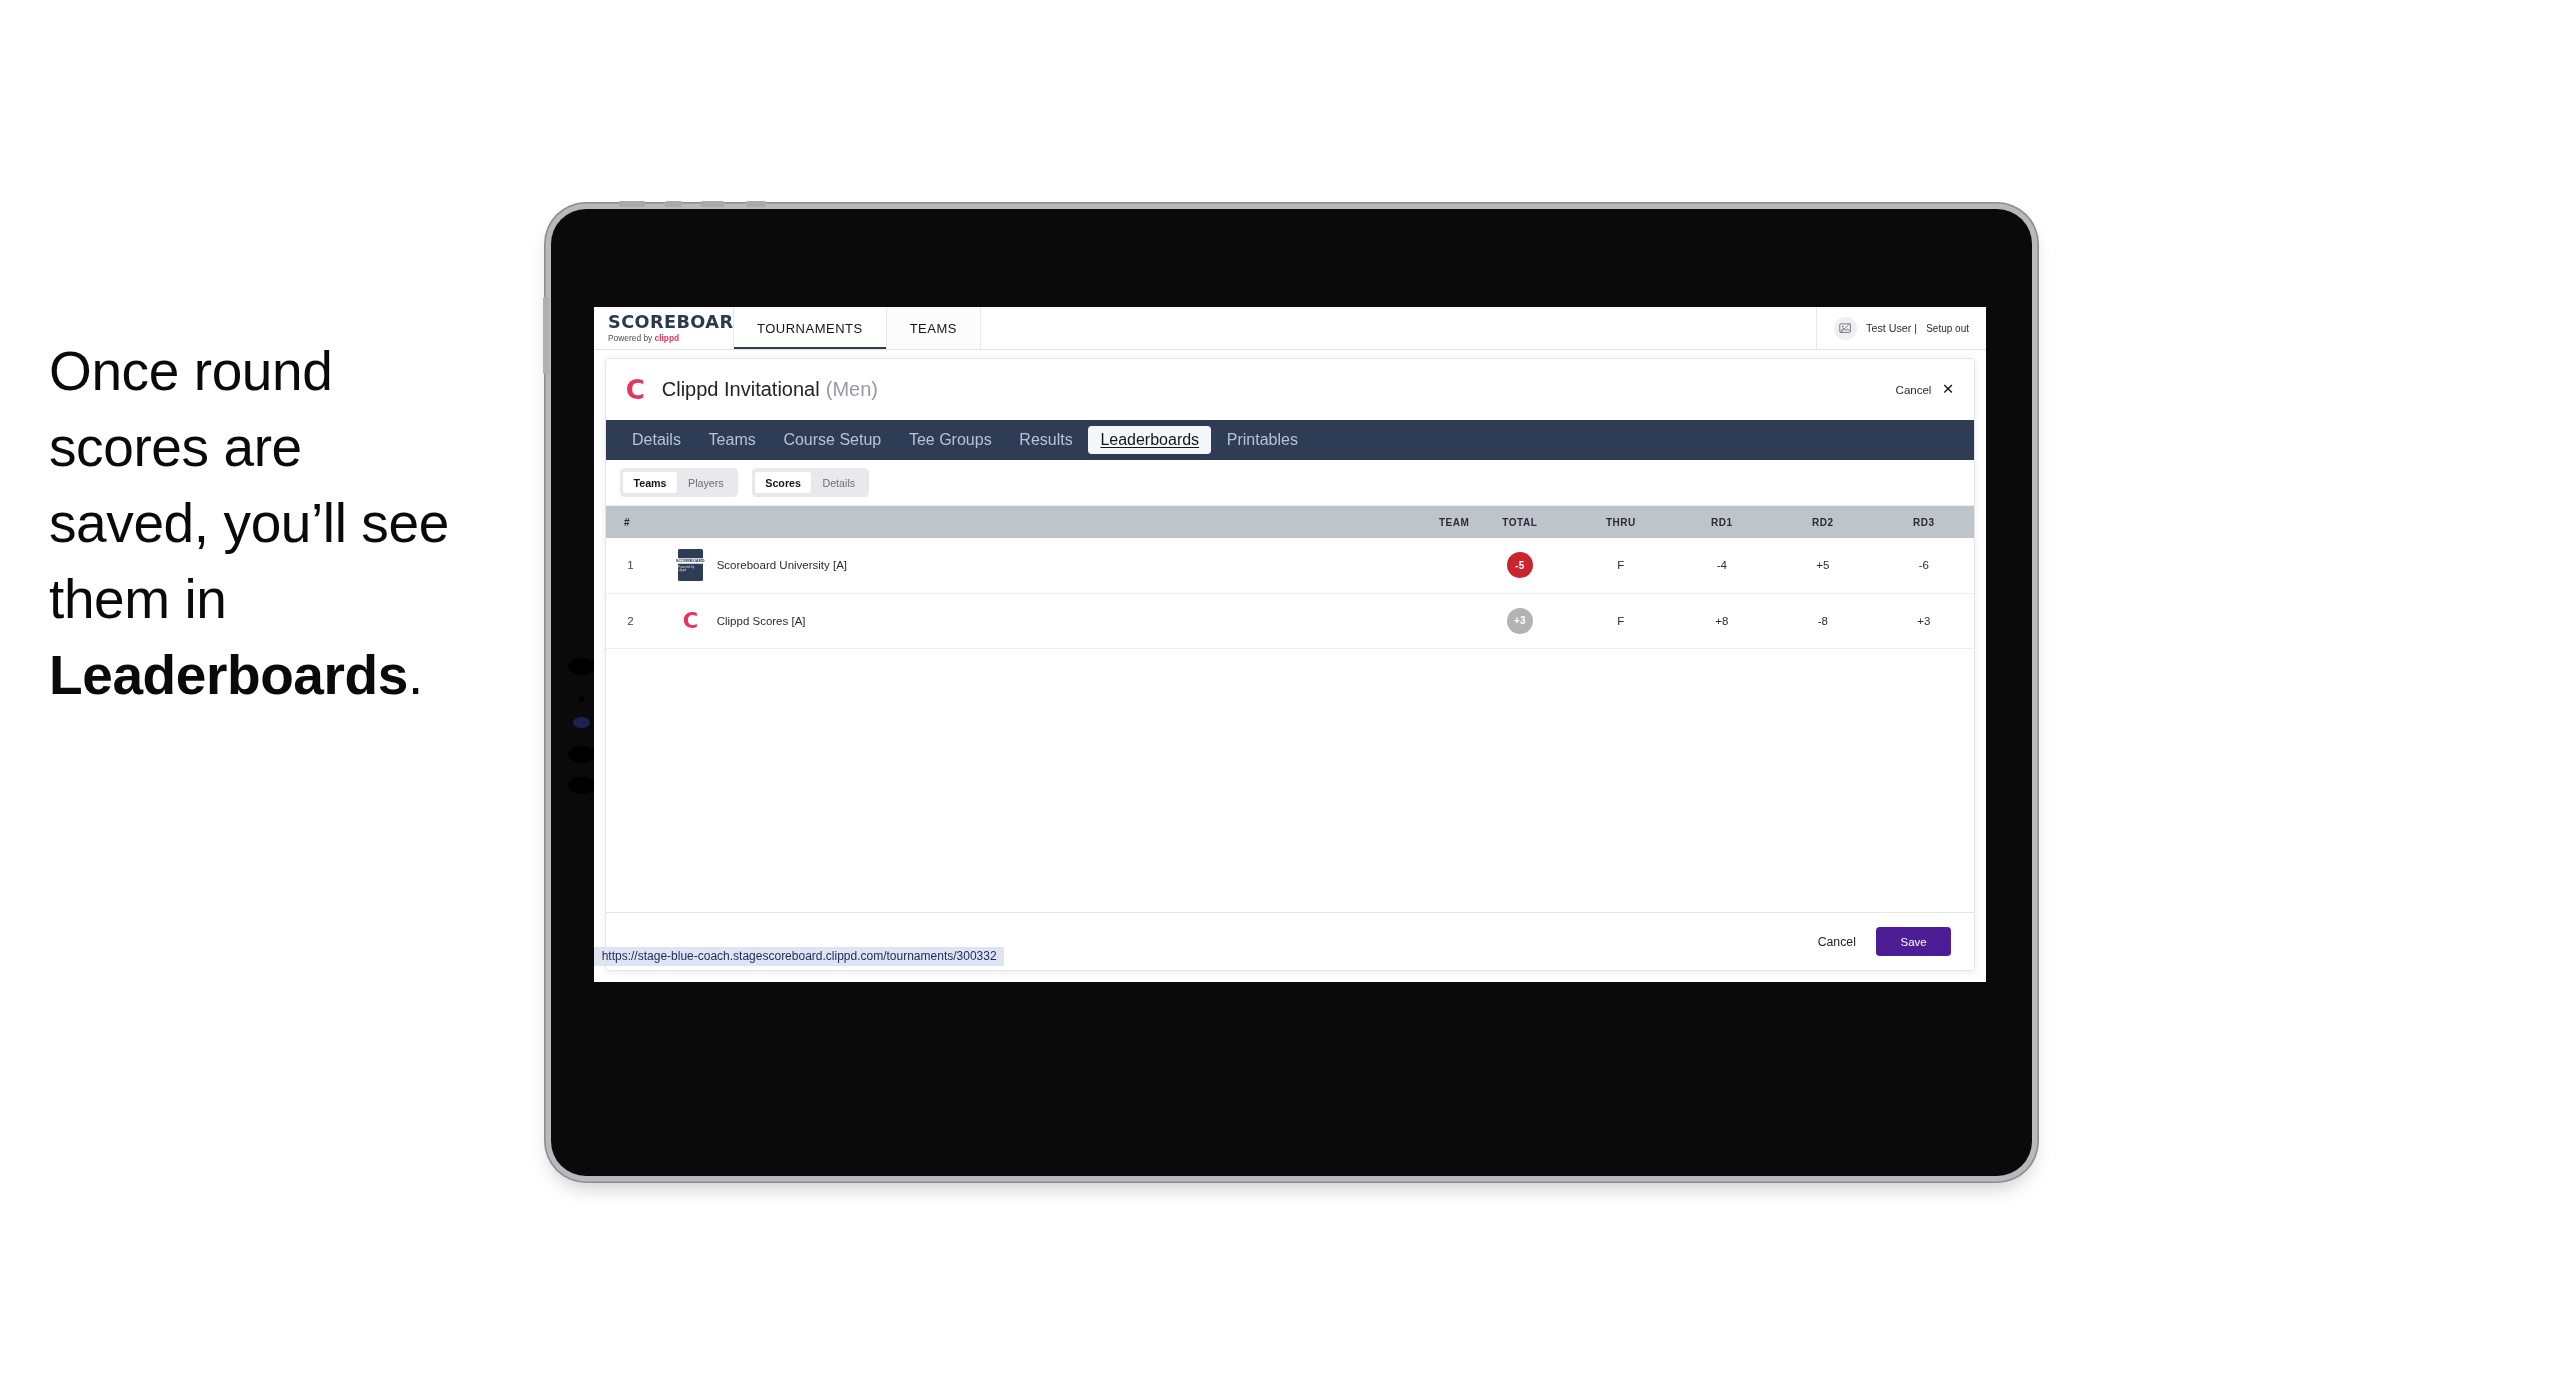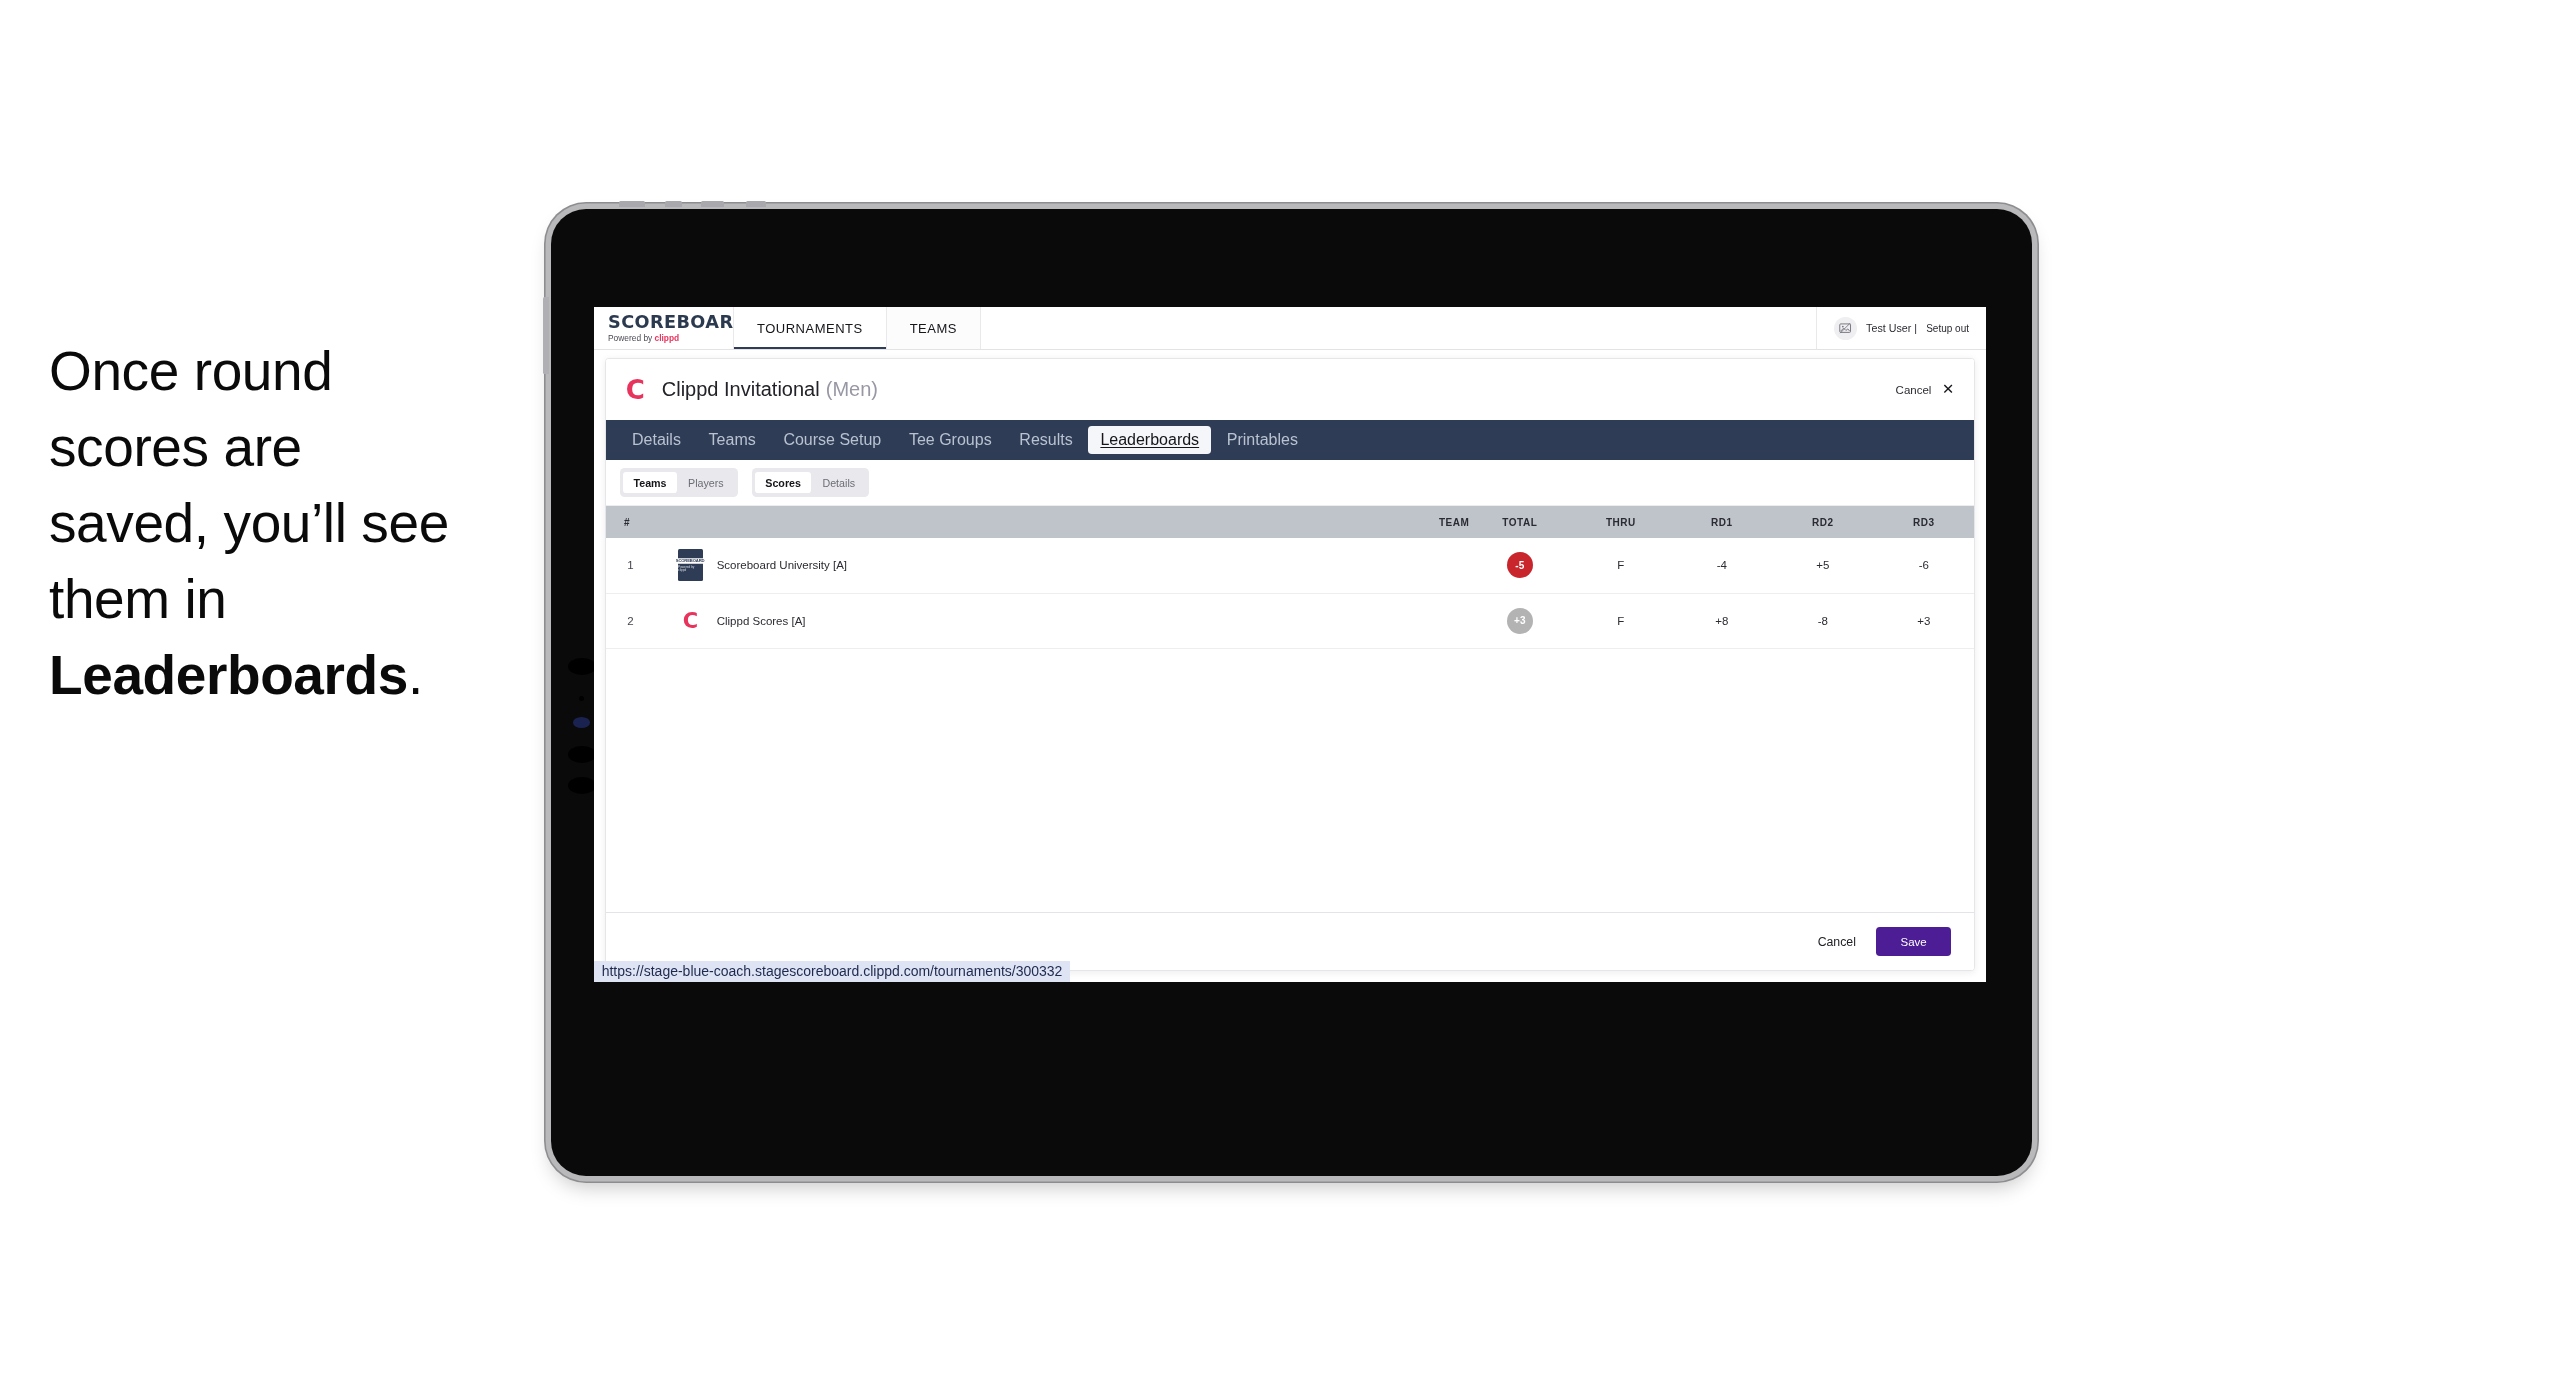--- a/index.html
+++ b/index.html
@@ -202,23 +202,23 @@
   }
   #footer-cancel { font-size:12.3px; color:#222228; }
   #footer-save {
     background:#4c1d95; color:#fff; font-size:11.5px;
     padding:8.4px 24.6px; border-radius:3.8px; border:none;
     font-family:"Liberation Sans", sans-serif;
   }
 
   
   #statusbar {
-    position:absolute; left:0; bottom:0;
+    position:absolute; left:0; bottom:16px;
     background:#dfe4f5; color:#1d2a4d;
-    font-size:14px; padding:2.3px 7.7px 3.1px 7.7px;
+    font-size:12px; padding:2.3px 7.7px 3.1px 7.7px;
     white-space:nowrap;
   }
 </style>
 </head>
 <body>
 
 <div id="stage">
 
   <div id="caption">
     <span>Once round</span><br>

